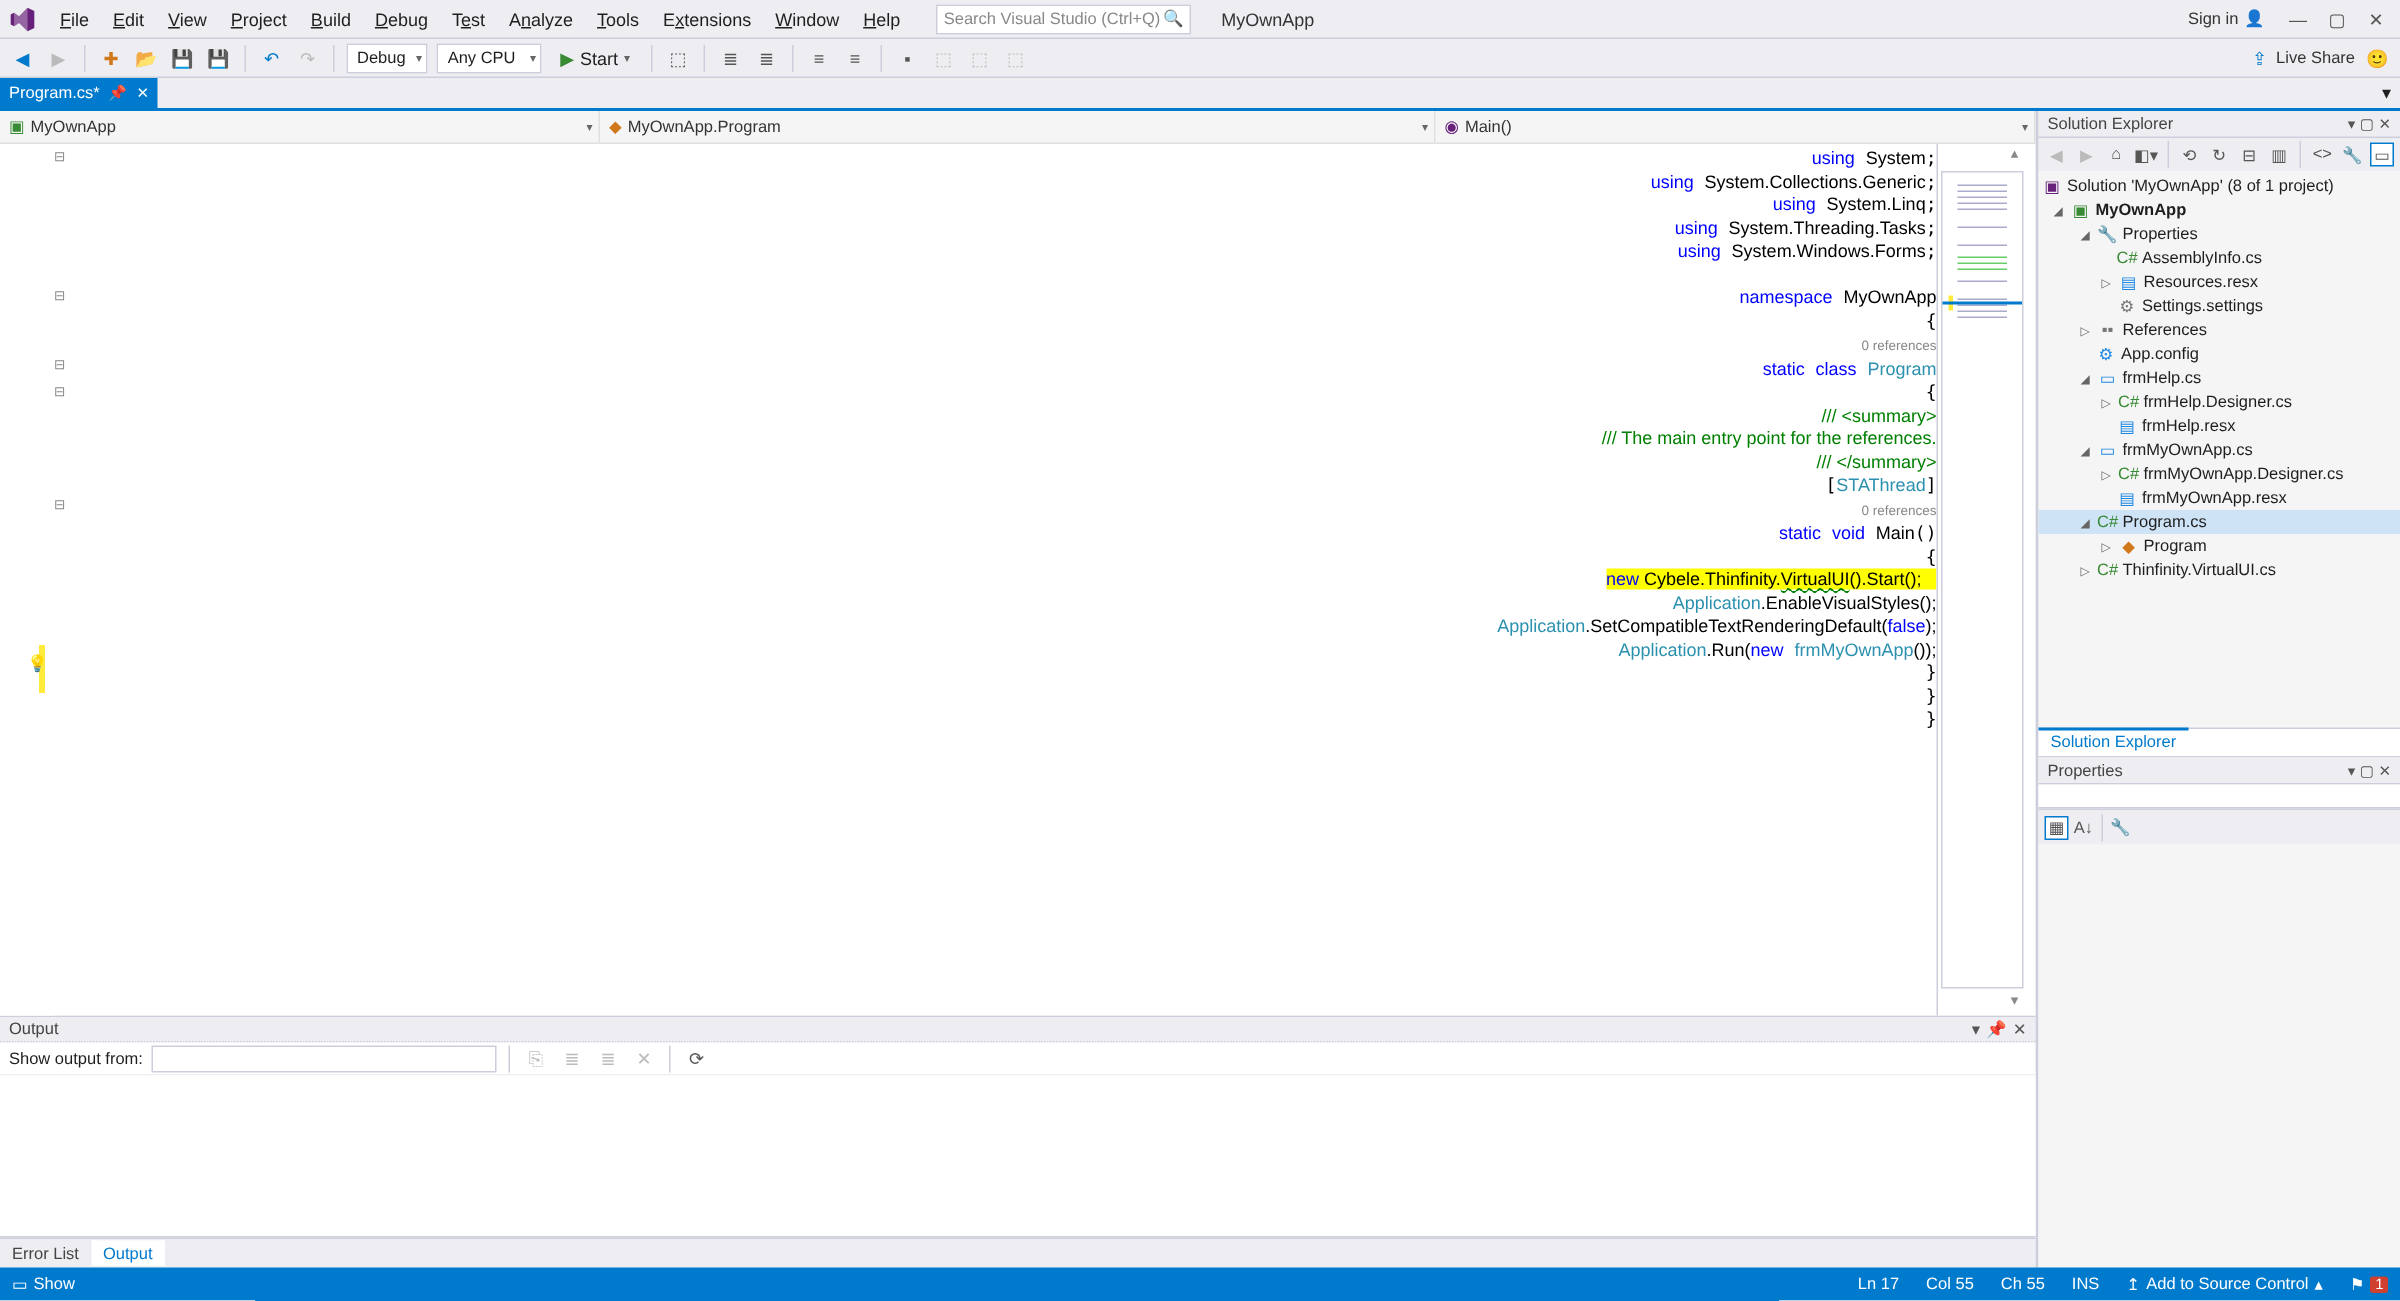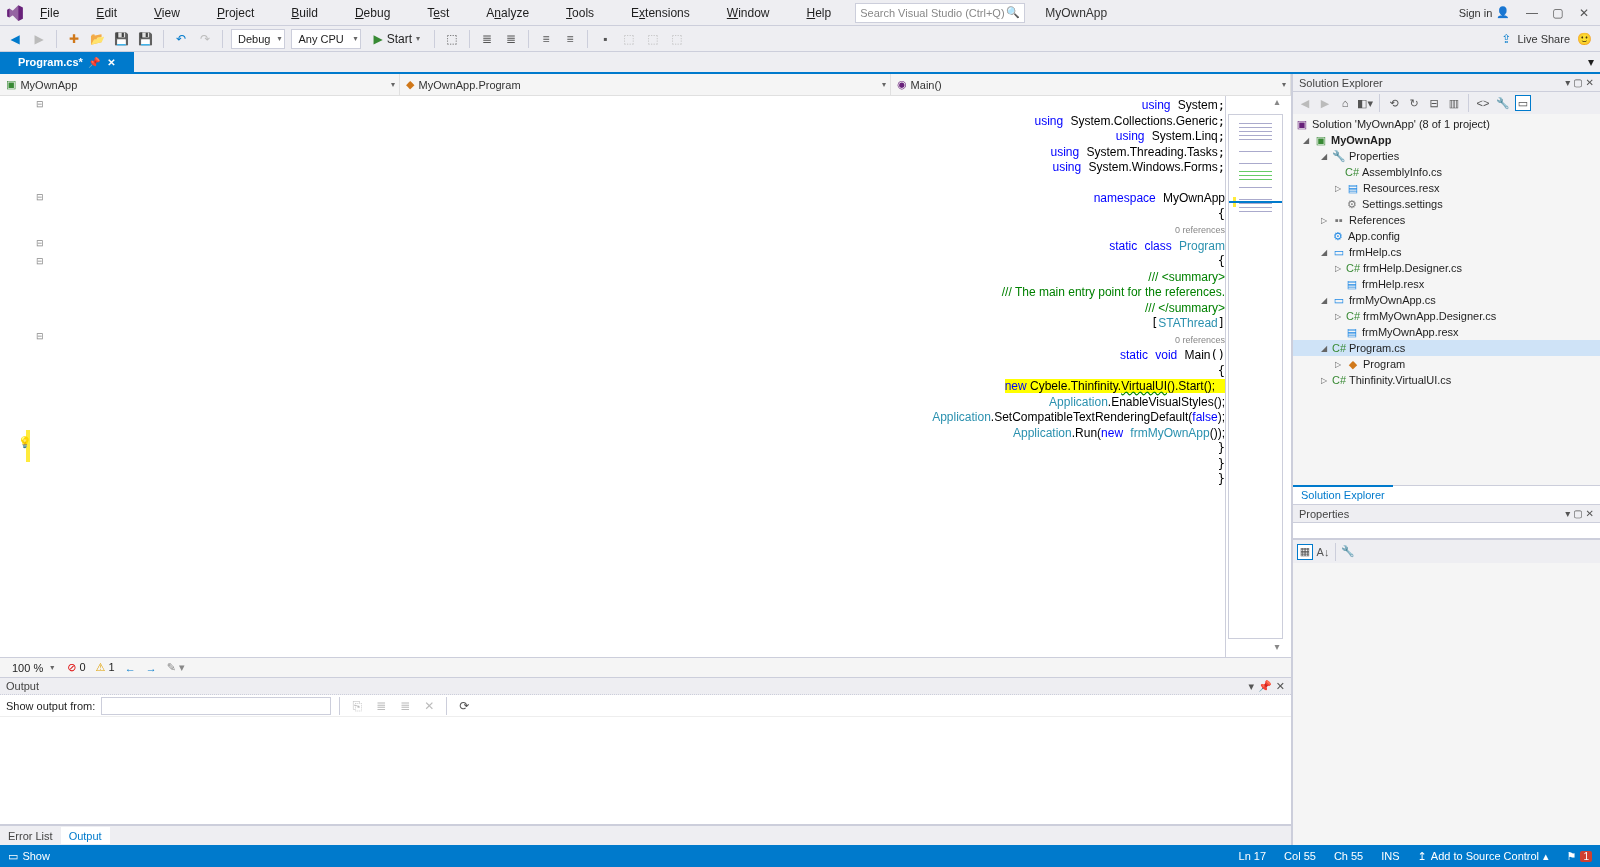--- a/index.html
+++ b/index.html
@@ -2,21 +2,21 @@
 <html><head>
 <meta charset="utf-8">
 <style>
 * { margin: 0; padding: 0; box-sizing: border-box; font-family: "Segoe UI", Tahoma, sans-serif; }
 html, body { width: 1600px; height: 867px; overflow: hidden; background: #eeeef2; font-size: 12px; color: #1e1e1e; }
 .app { display: flex; flex-direction: column; height: 100%; }
 
 
 .menubar { height: 26px; background: #eeeef2; display: flex; align-items: center; padding: 0 4px; gap: 2px; border-bottom: 1px solid #cccedb; }
 .logo { width: 18px; height: 18px; margin: 0 6px 0 2px; }
-.menu-items { display: flex; gap: 21px; }
+.menu-items { display: flex; }
 .menu-item { padding: 3px 8px; cursor: default; }
 .menu-item .ul { text-decoration: underline; }
 .menu-spacer { flex: 1; }
 .search-box { width: 170px; height: 20px; border: 1px solid #cccedb; background: #fff; display: flex; align-items: center; padding: 0 4px; color: #888; font-size: 11px; }
 .search-box .sicon { margin-left: auto; }
 .app-name { margin: 0 18px; color: #333; }
 .signin { margin-right: 8px; color: #333; font-size: 11px; display: flex; align-items: center; gap: 4px; }
 .win-btn { width: 24px; height: 20px; display: flex; align-items: center; justify-content: center; color: #555; }
 
 
@@ -24,21 +24,21 @@
 .tbtn { width: 18px; height: 18px; display: flex; align-items: center; justify-content: center; color: #555; font-size: 12px; }
 .sep { width: 1px; height: 18px; background: #cccedb; margin: 0 2px; }
 .combo { height: 20px; border: 1px solid #cccedb; background: #fff; padding: 0 14px 0 6px; font-size: 11px; display: flex; align-items: center; position: relative; min-width: 50px; }
 .combo::after { content: "▾"; position: absolute; right: 3px; font-size: 8px; color: #666; }
 .start-btn { display: flex; align-items: center; gap: 4px; padding: 0 6px; height: 20px; }
 .play { color: #388a34; }
 .ls-label { color: #333; font-size: 11px; }
 
 
 .doc-tabs-row { background: #eeeef2; height: 22px; display: flex; align-items: stretch; border-bottom: 2px solid #007acc; }
-.doc-tab { background: #007acc; color: #fff; display: flex; align-items: center; padding: 0 18px; font-size: 11px; gap: 6px; font-weight: bold; }
+.doc-tab { background: #007acc; color: #fff; display: flex; align-items: center; padding: 0 6px; font-size: 11px; gap: 6px; }
 .doc-tab .pin, .doc-tab .close { font-size: 10px; }
 
 
 .main { flex: 1; display: flex; min-height: 0; }
 .center-col { flex: 1; display: flex; flex-direction: column; min-width: 0; border-right: 1px solid #cccedb; }
 .nav-row { height: 22px; background: #f5f5f5; display: flex; border-bottom: 1px solid #e0e0e0; }
 .nav-combo { flex: 1; border-right: 1px solid #e0e0e0; display: flex; align-items: center; padding: 0 6px; font-size: 11px; color: #333; gap: 4px; position: relative; }
 .nav-combo::after { content: "▾"; position: absolute; right: 4px; font-size: 8px; color: #666; }
 
 
@@ -72,21 +72,21 @@
 .panel-head { height: 18px; background: #eeeef2; border-top: 1px solid #cccedb; border-bottom: 1px dotted #cccedb; display: flex; align-items: center; padding: 0 6px; font-size: 11px; color: #444; }
 .panel-head .tools { margin-left: auto; display: flex; gap: 4px; color: #555; }
 .output-body { flex: 0 0 130px; background: #fff; display: flex; flex-direction: column; border-bottom: 1px solid #cccedb; }
 .out-toolbar { height: 22px; display: flex; align-items: center; gap: 6px; padding: 0 6px; font-size: 11px; border-bottom: 1px solid #eee; }
 .out-combo { width: 230px; height: 18px; border: 1px solid #cccedb; }
 .bottom-tabs { height: 20px; background: #eeeef2; border-top: 1px solid #cccedb; display: flex; align-items: center; font-size: 11px; }
 .btab { padding: 2px 8px; color: #444; }
 .btab.active { color: #007acc; border-top: 1px solid #fff; background: #fff; }
 
 
-.right-col { width: 308px; background: #eeeef2; display: flex; flex-direction: column; border-left: 1px solid #cccedb; }
+.right-col { width: 242px; background: #eeeef2; display: flex; flex-direction: column; border-left: 1px solid #cccedb; }
 .pane-head { height: 18px; background: #eeeef2; border-bottom: 1px solid #cccedb; display: flex; align-items: center; padding: 0 6px; font-size: 11px; color: #444; }
 .pane-head .tools { margin-left: auto; display: flex; gap: 3px; color: #555; font-size: 10px; }
 .se-toolbar { height: 22px; background: #eeeef2; display: flex; align-items: center; gap: 4px; padding: 0 4px; }
 .se-tool { width: 16px; height: 16px; display: flex; align-items: center; justify-content: center; font-size: 11px; color: #555; }
 .se-border { border: 1px solid #007acc; background: #fff; }
 .se-search { height: 22px; border: 1px solid #cccedb; margin: 0 4px 2px; background: #fff; display: flex; align-items: center; padding: 0 4px; color: #888; font-size: 11px; }
 .se-tree { flex: 1; background: #f5f5f5; overflow: auto; font-size: 11px; padding: 2px 0; }
 .tree-row { display: flex; align-items: center; height: 16px; padding-right: 4px; gap: 3px; white-space: nowrap; }
 .tree-row.sel { background: #cfe3f7; }
 .expander { width: 10px; text-align: center; color: #666; font-size: 8px; cursor: pointer; }
@@ -274,30 +274,20 @@
               <div class="mm-line" style="top:88px"></div>
               <div class="mm-line" style="top:92px"></div>
               <div class="mm-line" style="top:96px"></div>
             <div class="mm-yellow" style="top:82px;height:10px"></div>
             <div class="mm-highlight" style="top:86px"></div>
           </div>
           <div class="scroll-arrow" style="bottom:0">▾</div>
         </div>
       </div>
 
-      <div class="ed-footer">
-        <span class="zoom combo" style="border:none;background:transparent">
-            <span>100 %</span>
-          </span>
-        <span><span class="err-i">⊘</span> <span>0</span></span>
-        <span><span class="wrn-i">⚠</span> <span>1</span></span>
-        <span class="arrow">←</span>
-        <span class="arrow">→</span>
-        <span style="color:#888">✎ ▾</span>
-      </div>
 
       <div class="panel-head">
         <span>Output</span>
         <span class="tools">
             <span>▾</span>
             <span>📌</span>
             <span>✕</span>
           </span>
       </div>
       <div class="output-body">

